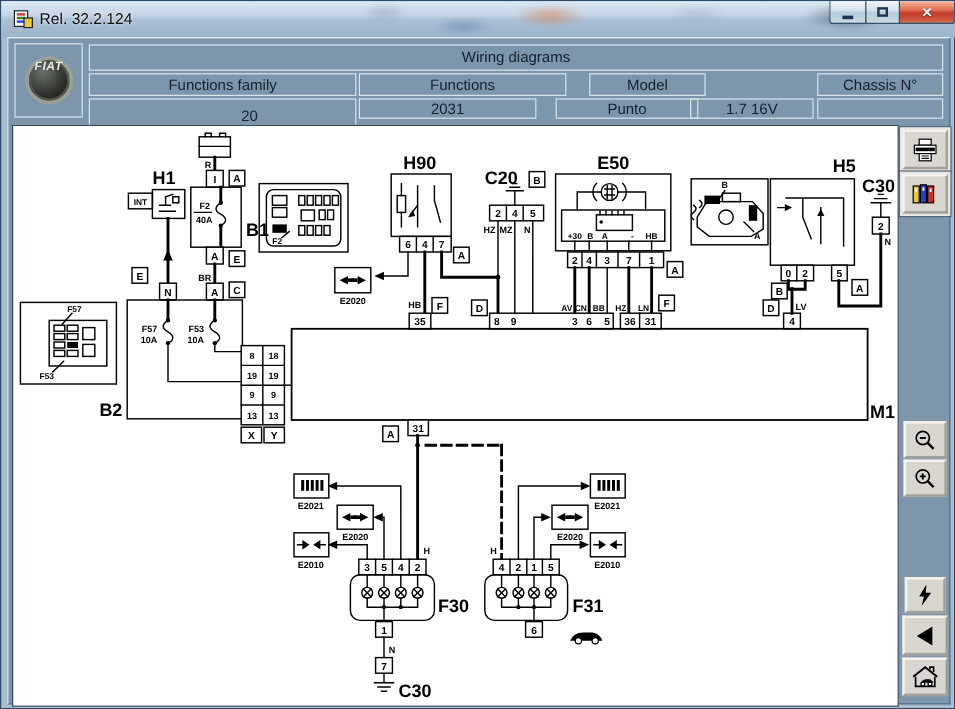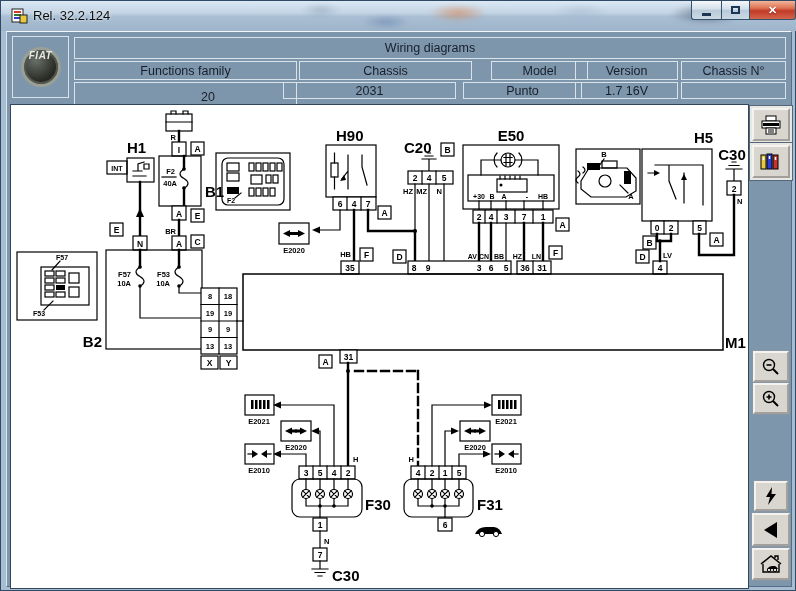--- a/index.html
+++ b/index.html
@@ -96,27 +96,26 @@
 
     <div class="header-panel">
       <div class="logo-cell">
         <div class="fiat-badge">
           <span>FIAT</span>
         </div>
       </div>
       <div class="hcell" style="left:63px;top:26px;width:223px;height:19px;">Functions family</div>
 
       <div class="hcell" style="left:63px;top:2px;width:712px;height:22px;">Wiring diagrams</div>
-      <div class="hcell" style="left:288px;top:26px;width:173px;height:19px;">Chassis</div>
+      <div class="hcell" style="left:288px;top:26px;width:173px;height:19px;">Functions</div>
       <div class="hcell" style="left:464px;top:26px;width:97px;height:19px;margin-left:16px;">Model</div>
-      <div class="hcell" style="left:564px;top:26px;width:103px;height:19px;">Version</div>
       <div class="hcell" style="left:670px;top:26px;width:105px;height:19px;">Chassis N°</div>
 
       <div class="hcell" style="left:63px;top:47px;width:223px;height:29px;padding-left:45px;">20</div>
-      <div class="hcell" style="left:272px;top:47px;width:173px;height:17px;">2031</div>
+      <div class="hcell" style="left:288px;top:47px;width:148px;height:17px;">2031</div>
       <div class="hcell" style="left:452px;top:47px;width:119px;height:17px;">Punto</div>
       <div class="hcell" style="left:564px;top:47px;width:103px;height:17px;">1.7 16V</div>
       <div class="hcell" style="left:670px;top:47px;width:105px;height:17px;"></div>
     </div>
 
     <div class="canvas">
     <svg width="737" height="483" viewBox="8 102 737 483">
 
       <g>
         <rect class="nf" x="163" y="111" width="26" height="17"></rect>

